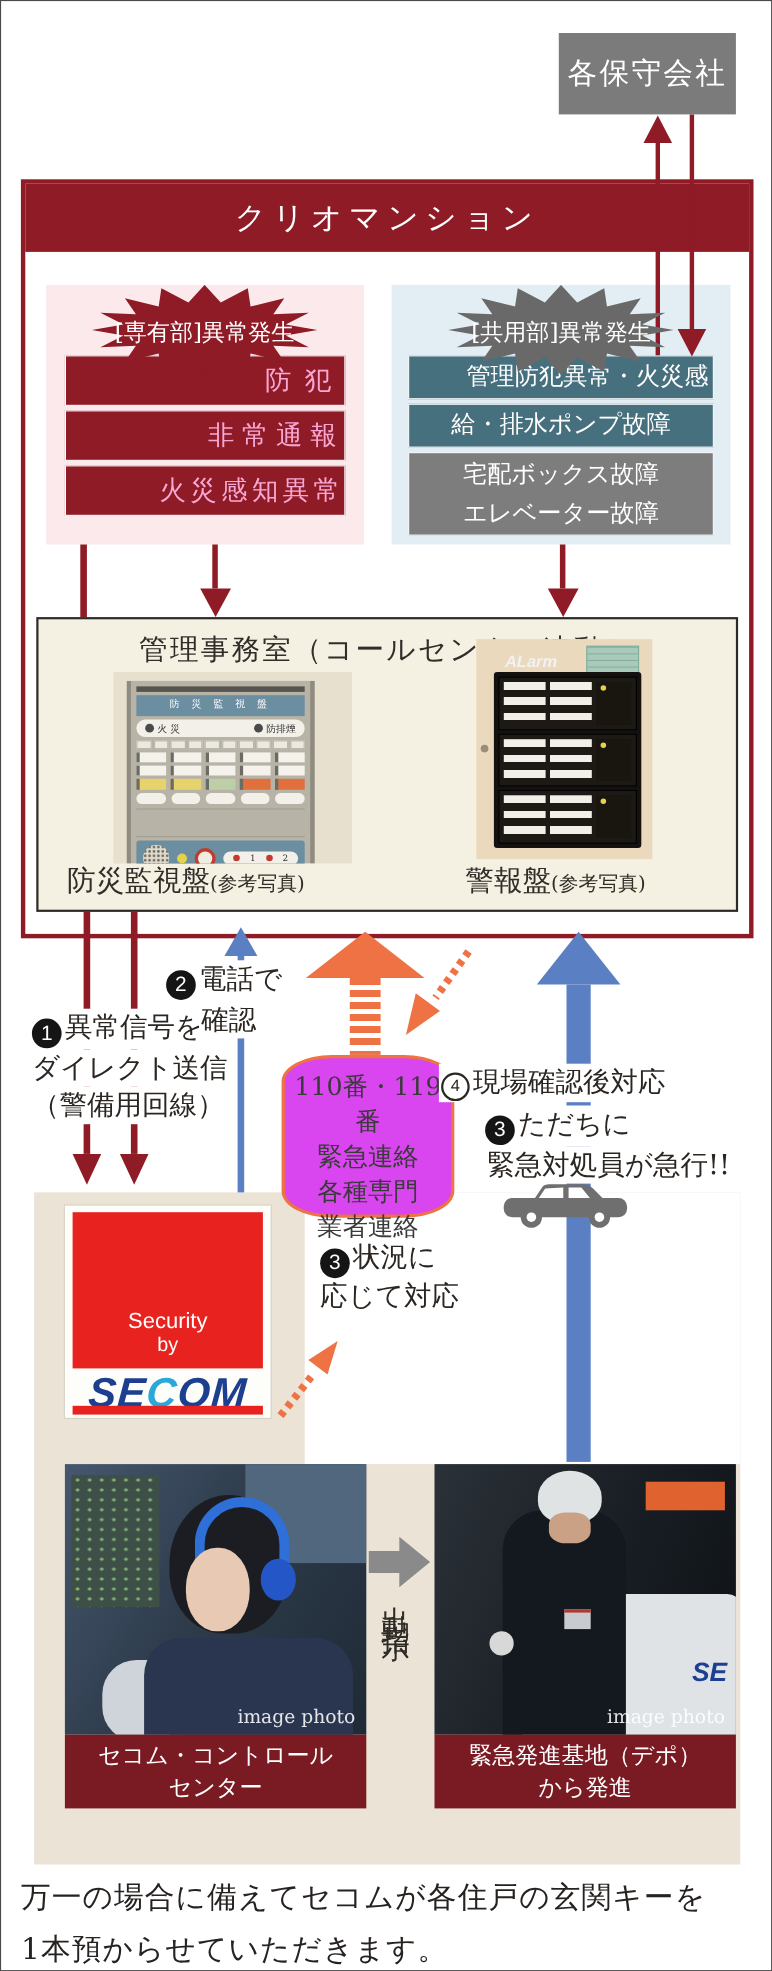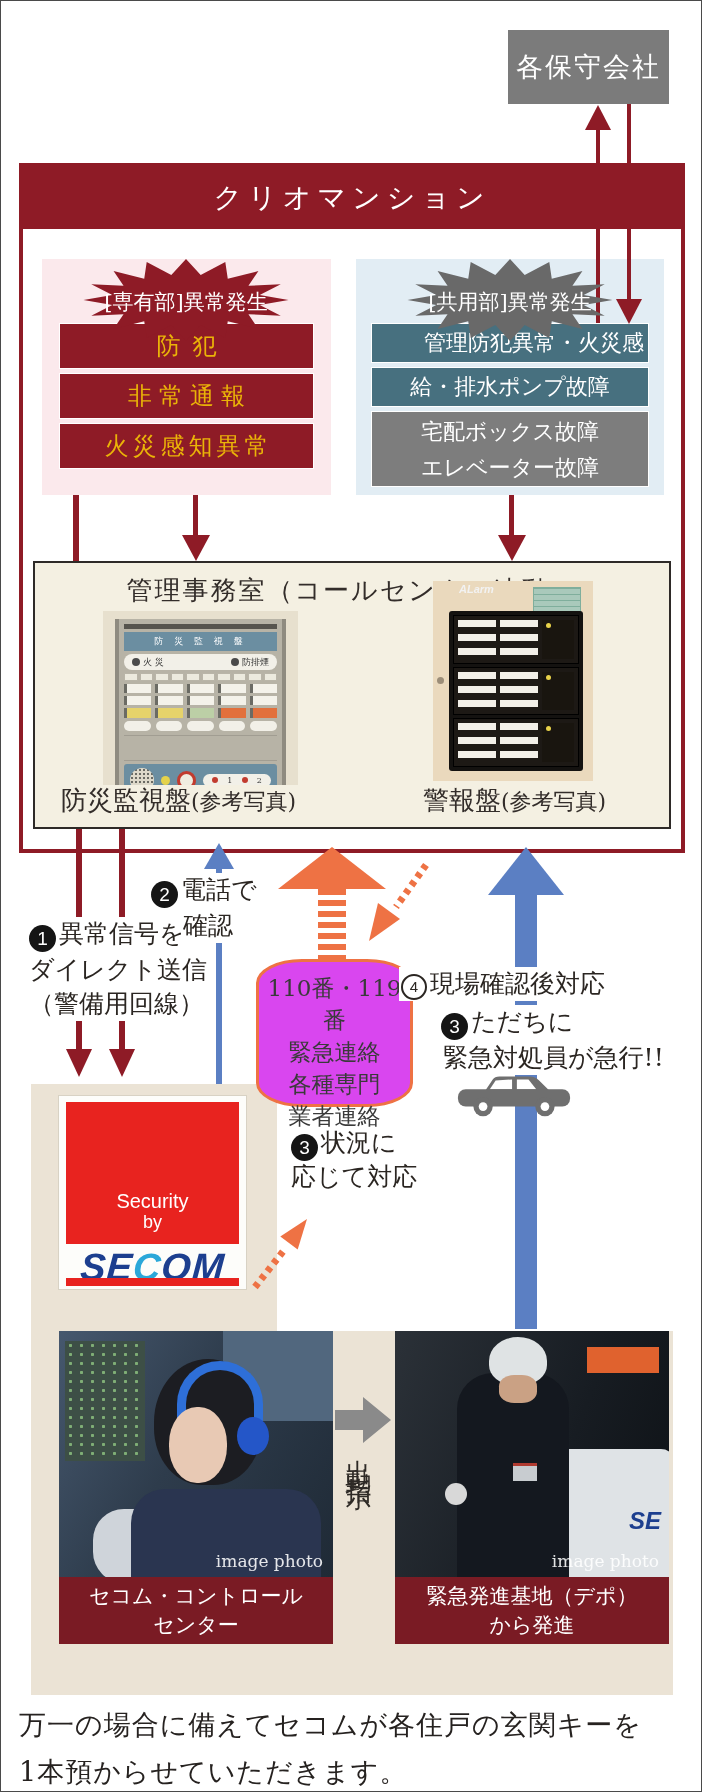--- a/index.html
+++ b/index.html
@@ -19,37 +19,37 @@
   
   .mansion{left:18px;top:162px;width:666px;height:690px;border:4px solid #8e1b26;box-sizing:border-box;z-index:1;}
   .mansion-header{position:absolute;left:0;top:0;right:0;height:62px;background:#8e1b26;color:#fff;
                   font-size:28px;letter-spacing:6px;text-align:center;line-height:62px;}
 
   .box-private{left:41px;top:258px;width:289px;height:236px;background:#fbe9ec;z-index:1;}
   .box-common{left:355px;top:258px;width:308px;height:236px;background:#e2edf4;z-index:1;}
   .burst{position:absolute;z-index:2;}
   .burst-text{position:absolute;color:#fff;font-size:21px;text-align:center;z-index:3;white-space:nowrap;}
   .pbar{position:absolute;left:17px;width:255px;height:46px;background:#8e1b26;border:1px solid #fff;
-        box-sizing:border-box;color:#eab308;font-size:24px;text-align:center;line-height:44px;z-index:2;}
+        box-sizing:border-box;color:#f9a8d4;font-size:24px;text-align:right;line-height:44px;z-index:2;}
   .cbar{position:absolute;left:15px;width:278px;height:40px;box-sizing:border-box;border:1px solid #fff;
         color:#fff;font-size:22px;text-align:center;line-height:38px;z-index:2;}
   .cbar.teal{background:#47707f;}
   .gbar{position:absolute;left:15px;top:152px;width:278px;height:76px;background:#7d7d7d;border:1px solid #fff;
         box-sizing:border-box;color:#fff;font-size:22px;text-align:center;line-height:36px;padding-top:2px;z-index:2;}
 
   
   .office{left:32px;top:560px;width:638px;height:268px;background:#f4f0e2;border:2px solid #2e2a28;
           box-sizing:border-box;z-index:1;}
   .office-title{position:absolute;left:0;right:0;top:10px;text-align:center;font-size:26px;
                 letter-spacing:2px;color:#332d2a;}
   .cap{position:absolute;font-size:26px;color:#332d2a;white-space:nowrap;}
-  .cap small{font-size:22px;}
-
-  
-  .photoA{position:absolute;left:68px;top:48px;width:195px;height:174px;background:#e7e0ce;overflow:hidden;}
+  .cap small{font-size:18px;}
+
+  
+  .photoA{position:absolute;left:68px;top:48px;width:217px;height:174px;background:#e7e0ce;overflow:hidden;}
   .panelA{position:absolute;left:12px;top:8px;width:171px;height:166px;background:#b7b3a6;
           box-shadow:inset 4px 0 0 #8f8b80, inset -4px 0 0 #8f8b80;padding:5px 9px;box-sizing:border-box;}
   .pa-row{margin-bottom:3px;}
   .pa-dark{height:5px;background:#56544e;}
   .pa-blue{height:19px;background:#6b8ea1;color:#fff;font-size:9px;letter-spacing:4px;text-align:center;line-height:19px;}
   .pa-white{height:16px;background:#f2f0e8;border-radius:8px;display:flex;justify-content:space-between;
             align-items:center;padding:0 8px;font-size:9px;color:#333;}
   .dot{display:inline-block;width:8px;height:8px;border-radius:50%;background:#4a4a4a;vertical-align:middle;margin-right:3px;}
   .chips{display:flex;gap:2px;}
   .chips div{flex:1;height:8px;background:#eceade;border:1px solid #b9b5a8;box-sizing:border-box;}
@@ -63,21 +63,21 @@
   .pa-bottom{height:32px;background:#6b8ea1;border-radius:3px;display:flex;align-items:center;gap:7px;padding:0 6px;box-sizing:border-box;}
   .speaker{width:24px;height:24px;border-radius:50%;background:#ded9ca;
            background-image:radial-gradient(#6b6b64 1px, transparent 1.3px);background-size:4px 4px;}
   .ydot{width:9px;height:9px;border-radius:50%;background:#e4d24a;}
   .rring{width:13px;height:13px;border-radius:50%;background:#f0ede0;border:3px solid #c23b2e;box-sizing:content-box;}
   .pill{flex:1;height:13px;background:#f2f0e8;border-radius:7px;display:flex;align-items:center;
         justify-content:space-evenly;font-size:8px;color:#333;}
   .rdot{width:6px;height:6px;border-radius:50%;background:#c23b2e;}
 
   .photoB{position:absolute;left:398px;top:18px;width:160px;height:200px;background:#ead9bd;overflow:hidden;}
-  .pb-brand{position:absolute;top:2px;left:26px;color:#f2f2f2;font-size:11px;font-weight:bold;font-style:italic;
+  .pb-brand{position:absolute;top:12px;left:26px;color:#f2f2f2;font-size:15px;font-weight:bold;font-style:italic;
             font-family:"Liberation Sans",sans-serif;}
   .pb-sticker{position:absolute;top:6px;right:12px;width:46px;height:24px;background:#a9c9bb;border:1px solid #7fae9c;
               background-image:linear-gradient(#7fae9c 1px, transparent 1px);background-size:100% 6px;}
   .pb-cab{position:absolute;left:16px;right:10px;top:30px;bottom:10px;background:#141210;border-radius:3px;
           display:flex;flex-direction:column;gap:3px;padding:4px;box-sizing:border-box;}
   .pb-mod{flex:1;background:#1d1915;border:1px solid #000;display:flex;gap:4px;padding:4px;}
   .pb-lab{flex:1;background:repeating-linear-gradient(to bottom,#f2efe8 0 7px,#1d1915 7px 14px);}
   .pb-side{width:32px;background:#19150f;position:relative;}
   .pb-side:before{content:"";position:absolute;top:3px;left:4px;width:5px;height:5px;border-radius:50%;background:#e8d24a;}
   .pb-screw{position:absolute;left:4px;top:96px;width:7px;height:7px;border-radius:50%;background:#9b8d78;}

